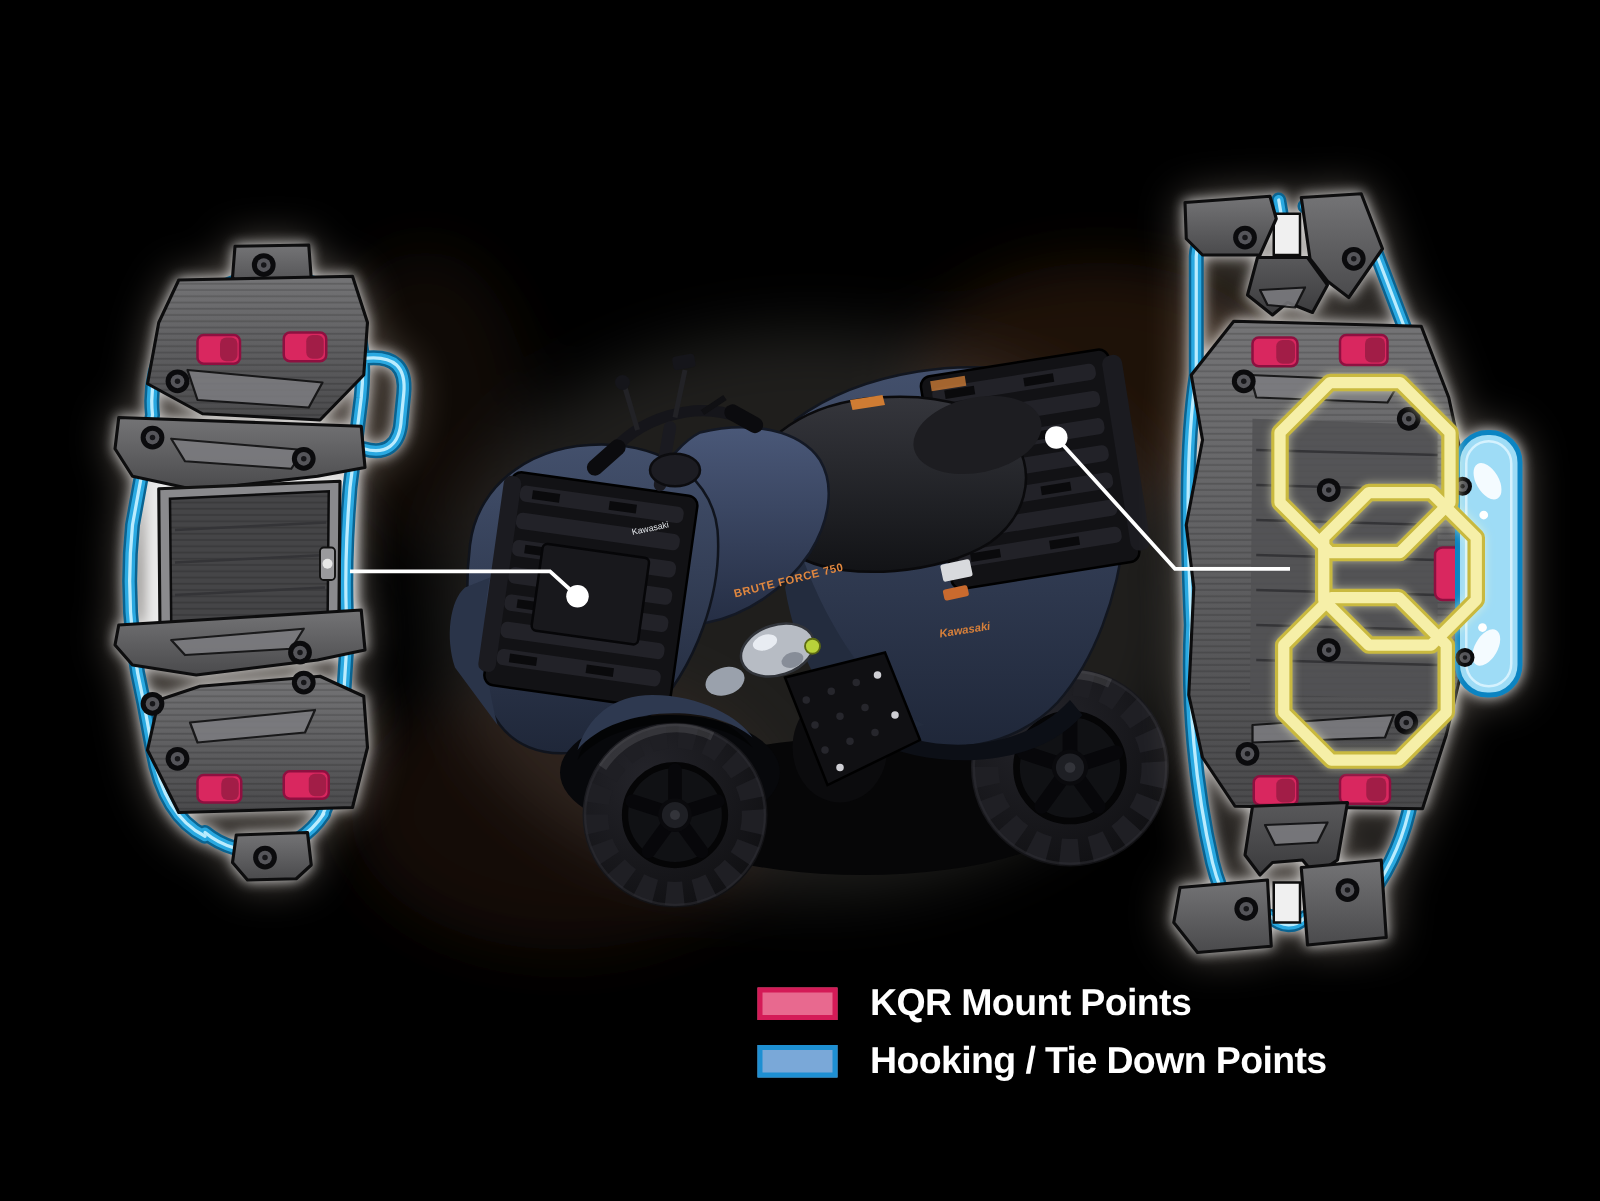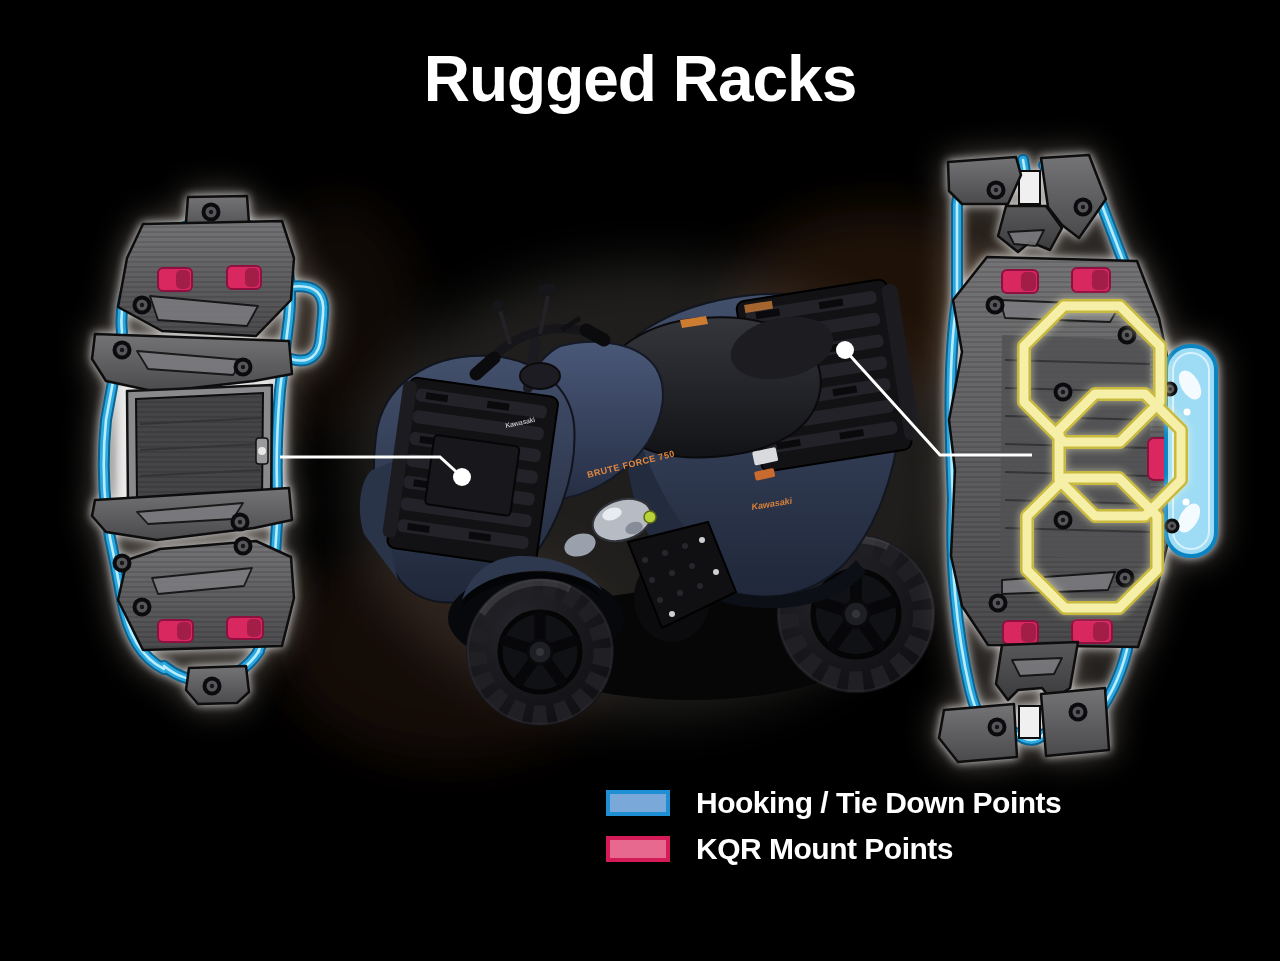--- a/index.html
+++ b/index.html
@@ -371,26 +371,25 @@
   </g>
 
   <g>
     <polyline class="callout" points="280,457 440,457 462,477"></polyline>
     <circle cx="462" cy="477" r="9" fill="var(--callout-line,#fff)"></circle>
     <polyline class="callout" points="845,350 940,455 1032,455"></polyline>
     <circle cx="845" cy="350" r="9" fill="var(--callout-line,#fff)"></circle>
   </g>
 </svg>
 
-<div class="title">Rugged Racks</div>
 
 <div class="legend">
+  <div class="legend-row">
+    <span class="swatch" style="background-color: rgb(232, 105, 143); border-color: rgb(212, 26, 87);"></span>
+    <span class="legend-label">KQR Mount Points</span>
+  </div>
   <div class="legend-row">
     <span class="swatch" style="background-color: rgb(122, 168, 216); border-color: rgb(30, 143, 210);"></span>
     <span class="legend-label">Hooking / Tie Down Points</span>
   </div>
-  <div class="legend-row">
-    <span class="swatch" style="background-color: rgb(232, 105, 143); border-color: rgb(212, 26, 87);"></span>
-    <span class="legend-label">KQR Mount Points</span>
-  </div>
 </div>
 
 </div>
 
 </body></html>

